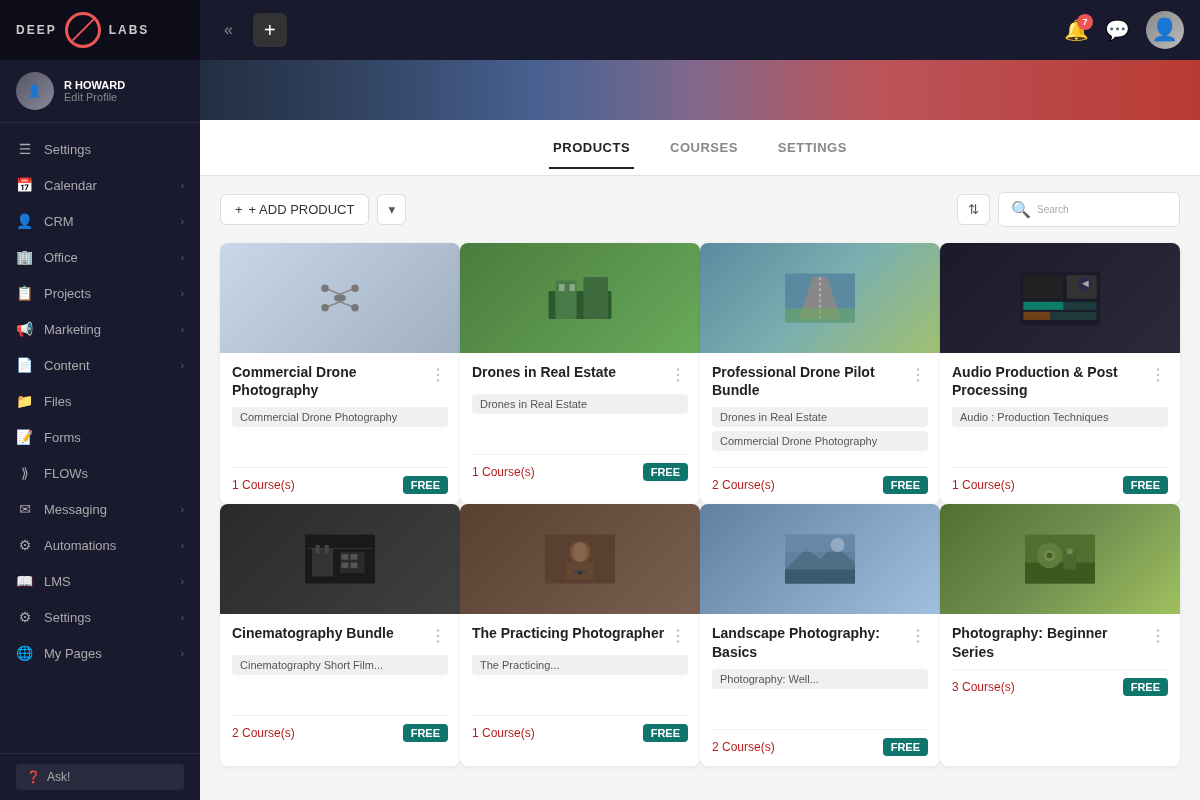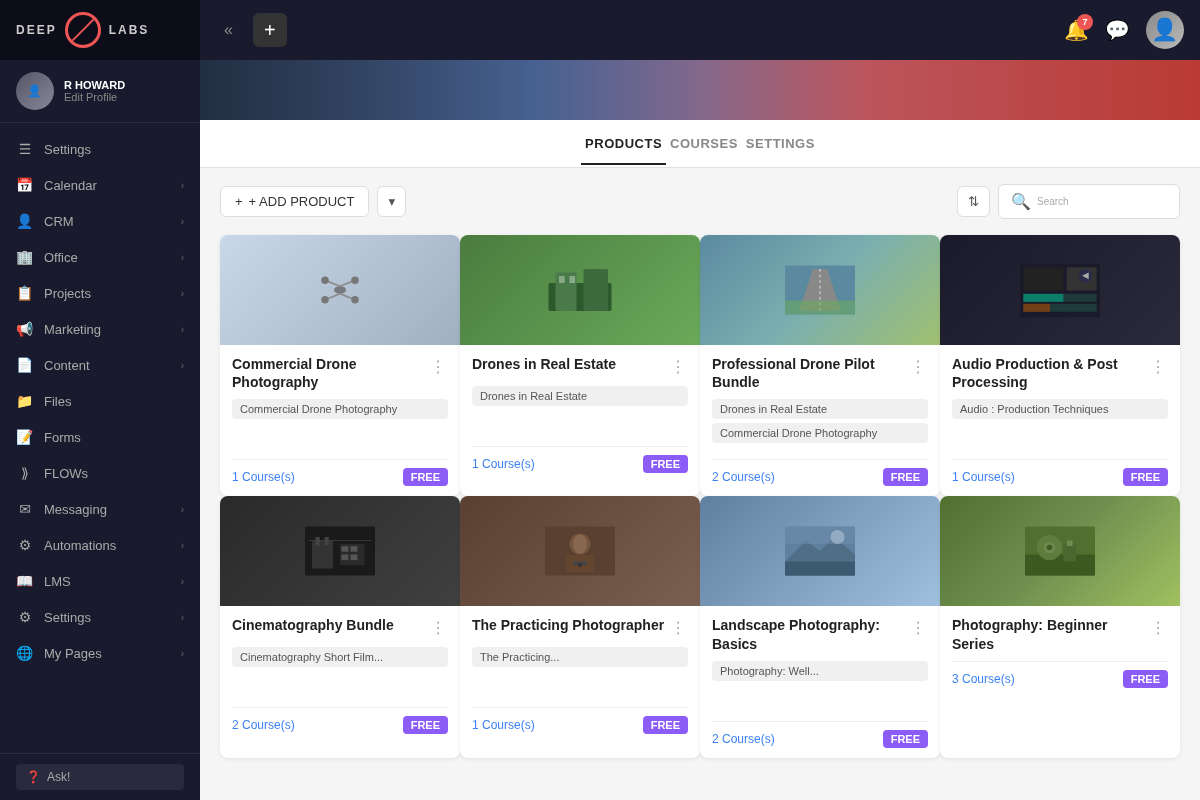--- a/index.html
+++ b/index.html
@@ -198,22 +198,23 @@
       inset: 0;
       background: linear-gradient(90deg, rgba(30,40,60,0.7), rgba(100,120,180,0.4), rgba(180,60,60,0.5));
     }
 
     
     .tab-nav {
       background: white;
       display: flex;
       align-items: center;
       justify-content: center;
+      gap: 32px;
       padding: 0;
-      height: 48px;
+      height: 56px;
       border-bottom: 1px solid #e0e0e0;
       position: relative;
     }
     .tab-item {
       font-size: 13px;
       font-weight: 600;
       color: #888;
       cursor: pointer;
       padding: 14px 4px;
       letter-spacing: 0.5px;
@@ -340,23 +341,23 @@
       color: #555;
       display: inline-block;
     }
     .card-footer {
       display: flex;
       align-items: center;
       justify-content: space-between;
       padding-top: 8px;
       border-top: 1px solid #f0f0f0;
     }
-    .courses-count { font-size: 12px; color: #3b82f6; }
+    .courses-count { font-size: 12px; color: #b91c1c; }
     .free-badge {
-      background: #8b5cf6;
+      background: #0f766e;
       color: white;
       font-size: 11px;
       font-weight: 700;
       padding: 3px 8px;
       border-radius: 4px;
     }
 
     
     .img-drone { background: linear-gradient(135deg, #c8d8e8 0%, #a0b0c0 100%); }
     .img-realestate { background: linear-gradient(135deg, #4a7c3f, #6aaa5a); }

